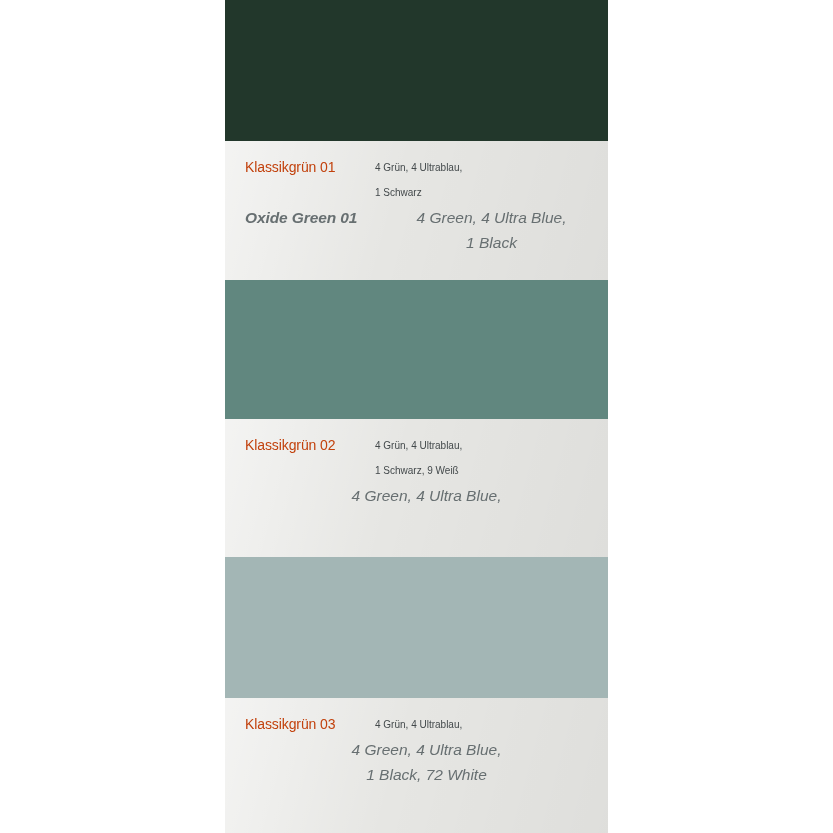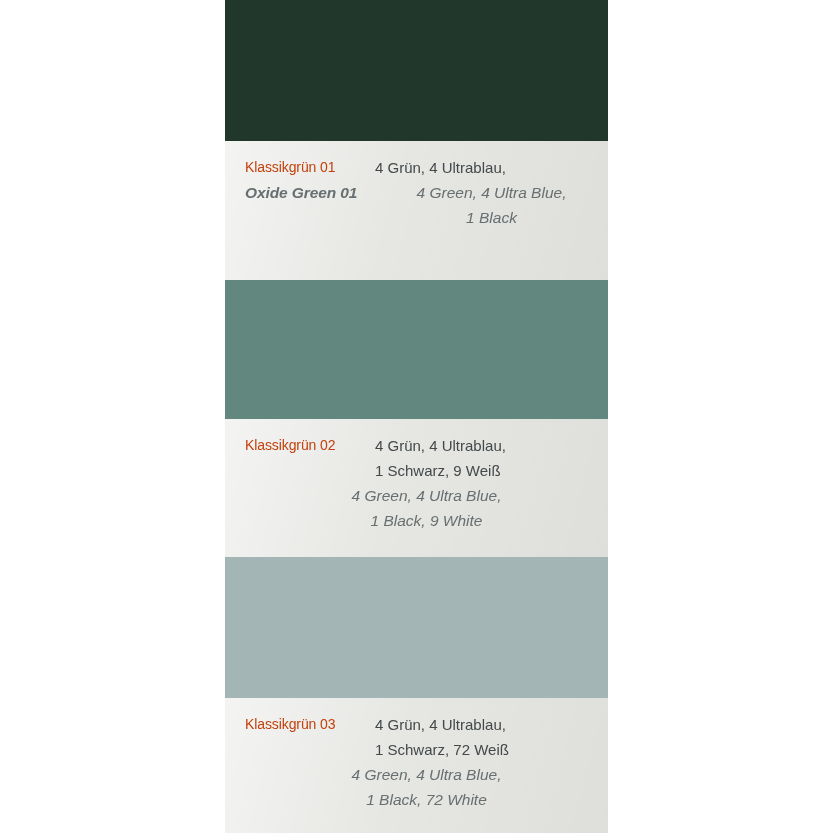--- a/index.html
+++ b/index.html
@@ -83,21 +83,21 @@
     font-size: 15.5px;
     font-weight: bold;
     font-style: italic;
     color: #676f71;
     letter-spacing: -0.1px;
     line-height: 25px;
     white-space: nowrap;
   }
 
   .recipe-de {
-    font-size: 15px;
+    font-size: 10px;
     color: #43494b;
     line-height: 25px;
     white-space: nowrap;
   }
   .recipe-en {
     font-size: 15.5px;
     font-style: italic;
     color: #676f71;
     line-height: 25px;
     white-space: nowrap;
@@ -114,20 +114,21 @@
 
   <div class="swatch-entry">
     <div class="color-swatch" style="background:#22372b; height:141px;"></div>
     <div class="caption-block" style="height: 139px; background: rgb(230, 230, 227);">
       <div class="caption-row group-de">
         <div class="name-cell">
           <div class="name-de">Klassikgrün 01</div>
         </div>
         <div class="recipe-cell">
           <div class="recipe-de">4 Grün, 4 Ultrablau,</div>
+          <div class="recipe-de">1 Schwarz</div>
         </div>
       </div>
       <div class="caption-row group-en">
         <div class="name-cell">
           <div class="name-en">Oxide Green 01</div>
         </div>
         <div class="recipe-cell">
           <div class="recipe-en">4 Green, 4 Ultra Blue,</div>
           <div class="recipe-en">1 Black</div>
         </div>
@@ -143,36 +144,34 @@
           <div class="name-de">Klassikgrün 02</div>
         </div>
         <div class="recipe-cell">
           <div class="recipe-de">4 Grün, 4 Ultrablau,</div>
           <div class="recipe-de">1 Schwarz, 9 Weiß</div>
         </div>
       </div>
       <div class="caption-row group-en">
         <div class="recipe-cell">
           <div class="recipe-en">4 Green, 4 Ultra Blue,</div>
-          <div class="recipe-en">1 Black, 9 White</div>
         </div>
       </div>
     </div>
   </div>
 
   <div class="swatch-entry">
     <div class="color-swatch" style="background:#a3b6b5; height:141px;"></div>
     <div class="caption-block" style="height: 164px; background: rgb(230, 230, 227);">
       <div class="caption-row group-de">
         <div class="name-cell">
           <div class="name-de">Klassikgrün 03</div>
         </div>
         <div class="recipe-cell">
           <div class="recipe-de">4 Grün, 4 Ultrablau,</div>
-          <div class="recipe-de">1 Schwarz, 72 Weiß</div>
         </div>
       </div>
       <div class="caption-row group-en">
         <div class="recipe-cell">
           <div class="recipe-en">4 Green, 4 Ultra Blue,</div>
           <div class="recipe-en">1 Black, 72 White</div>
         </div>
       </div>
     </div>
   </div>

